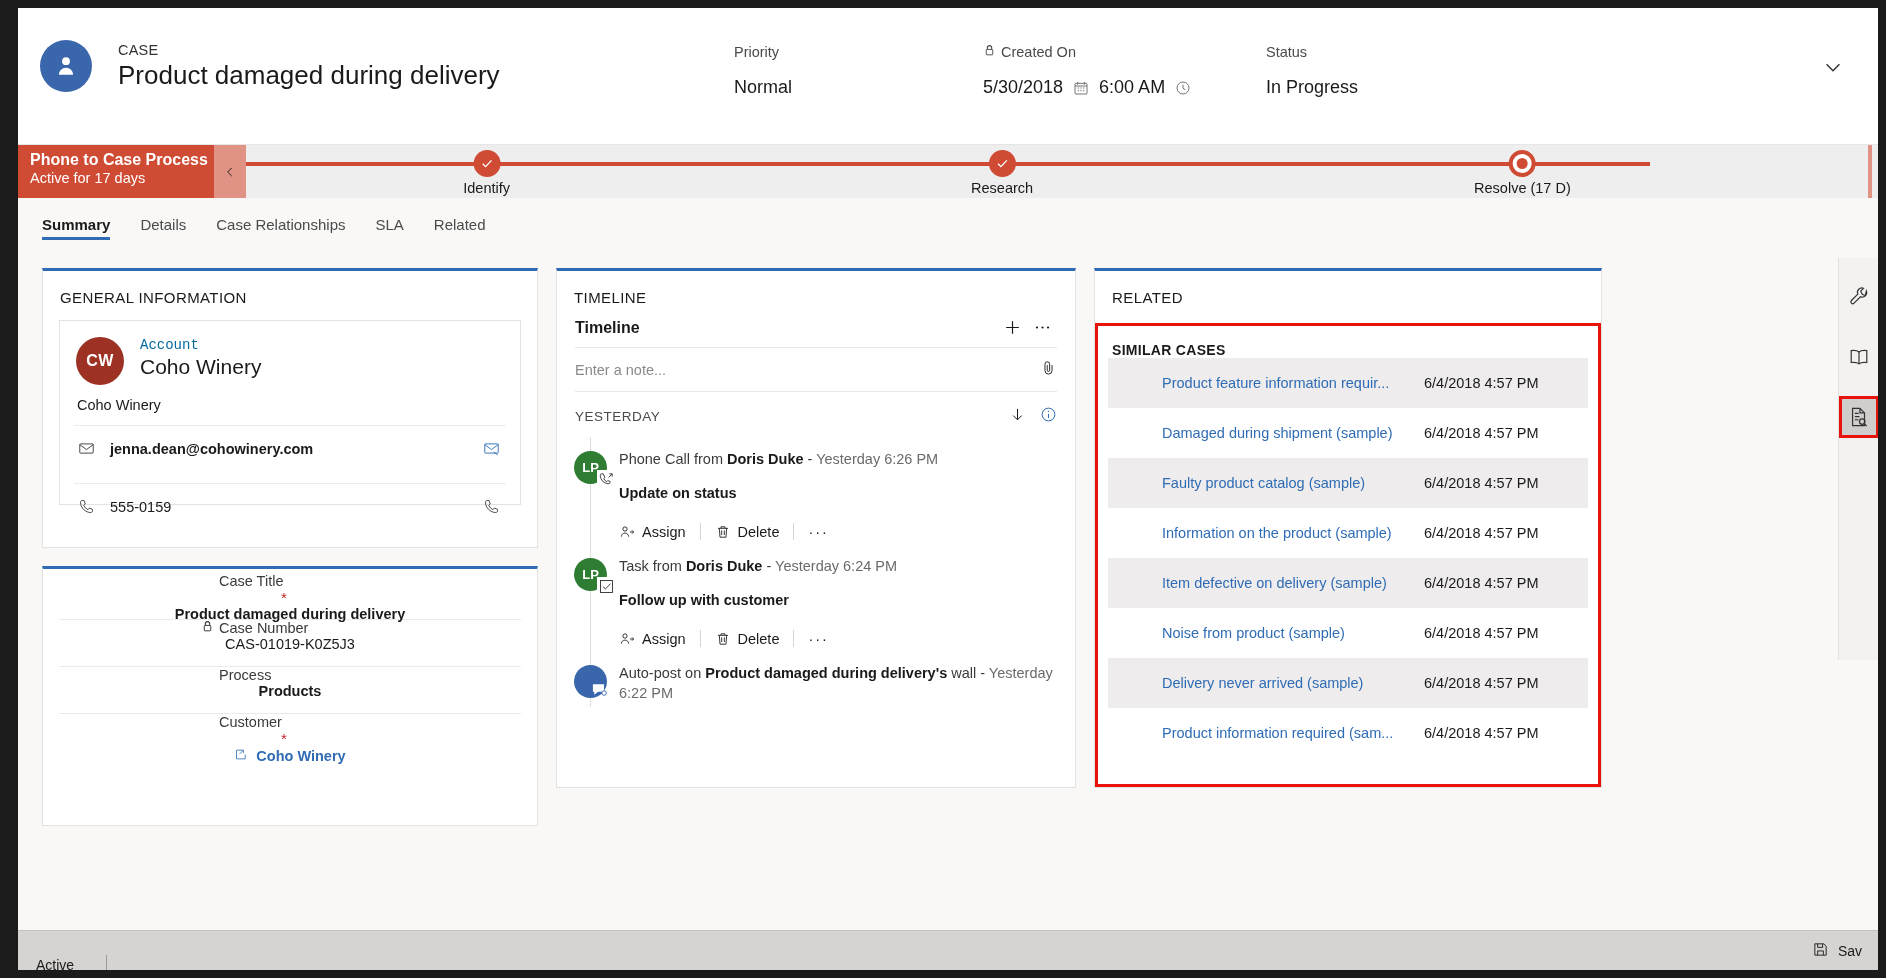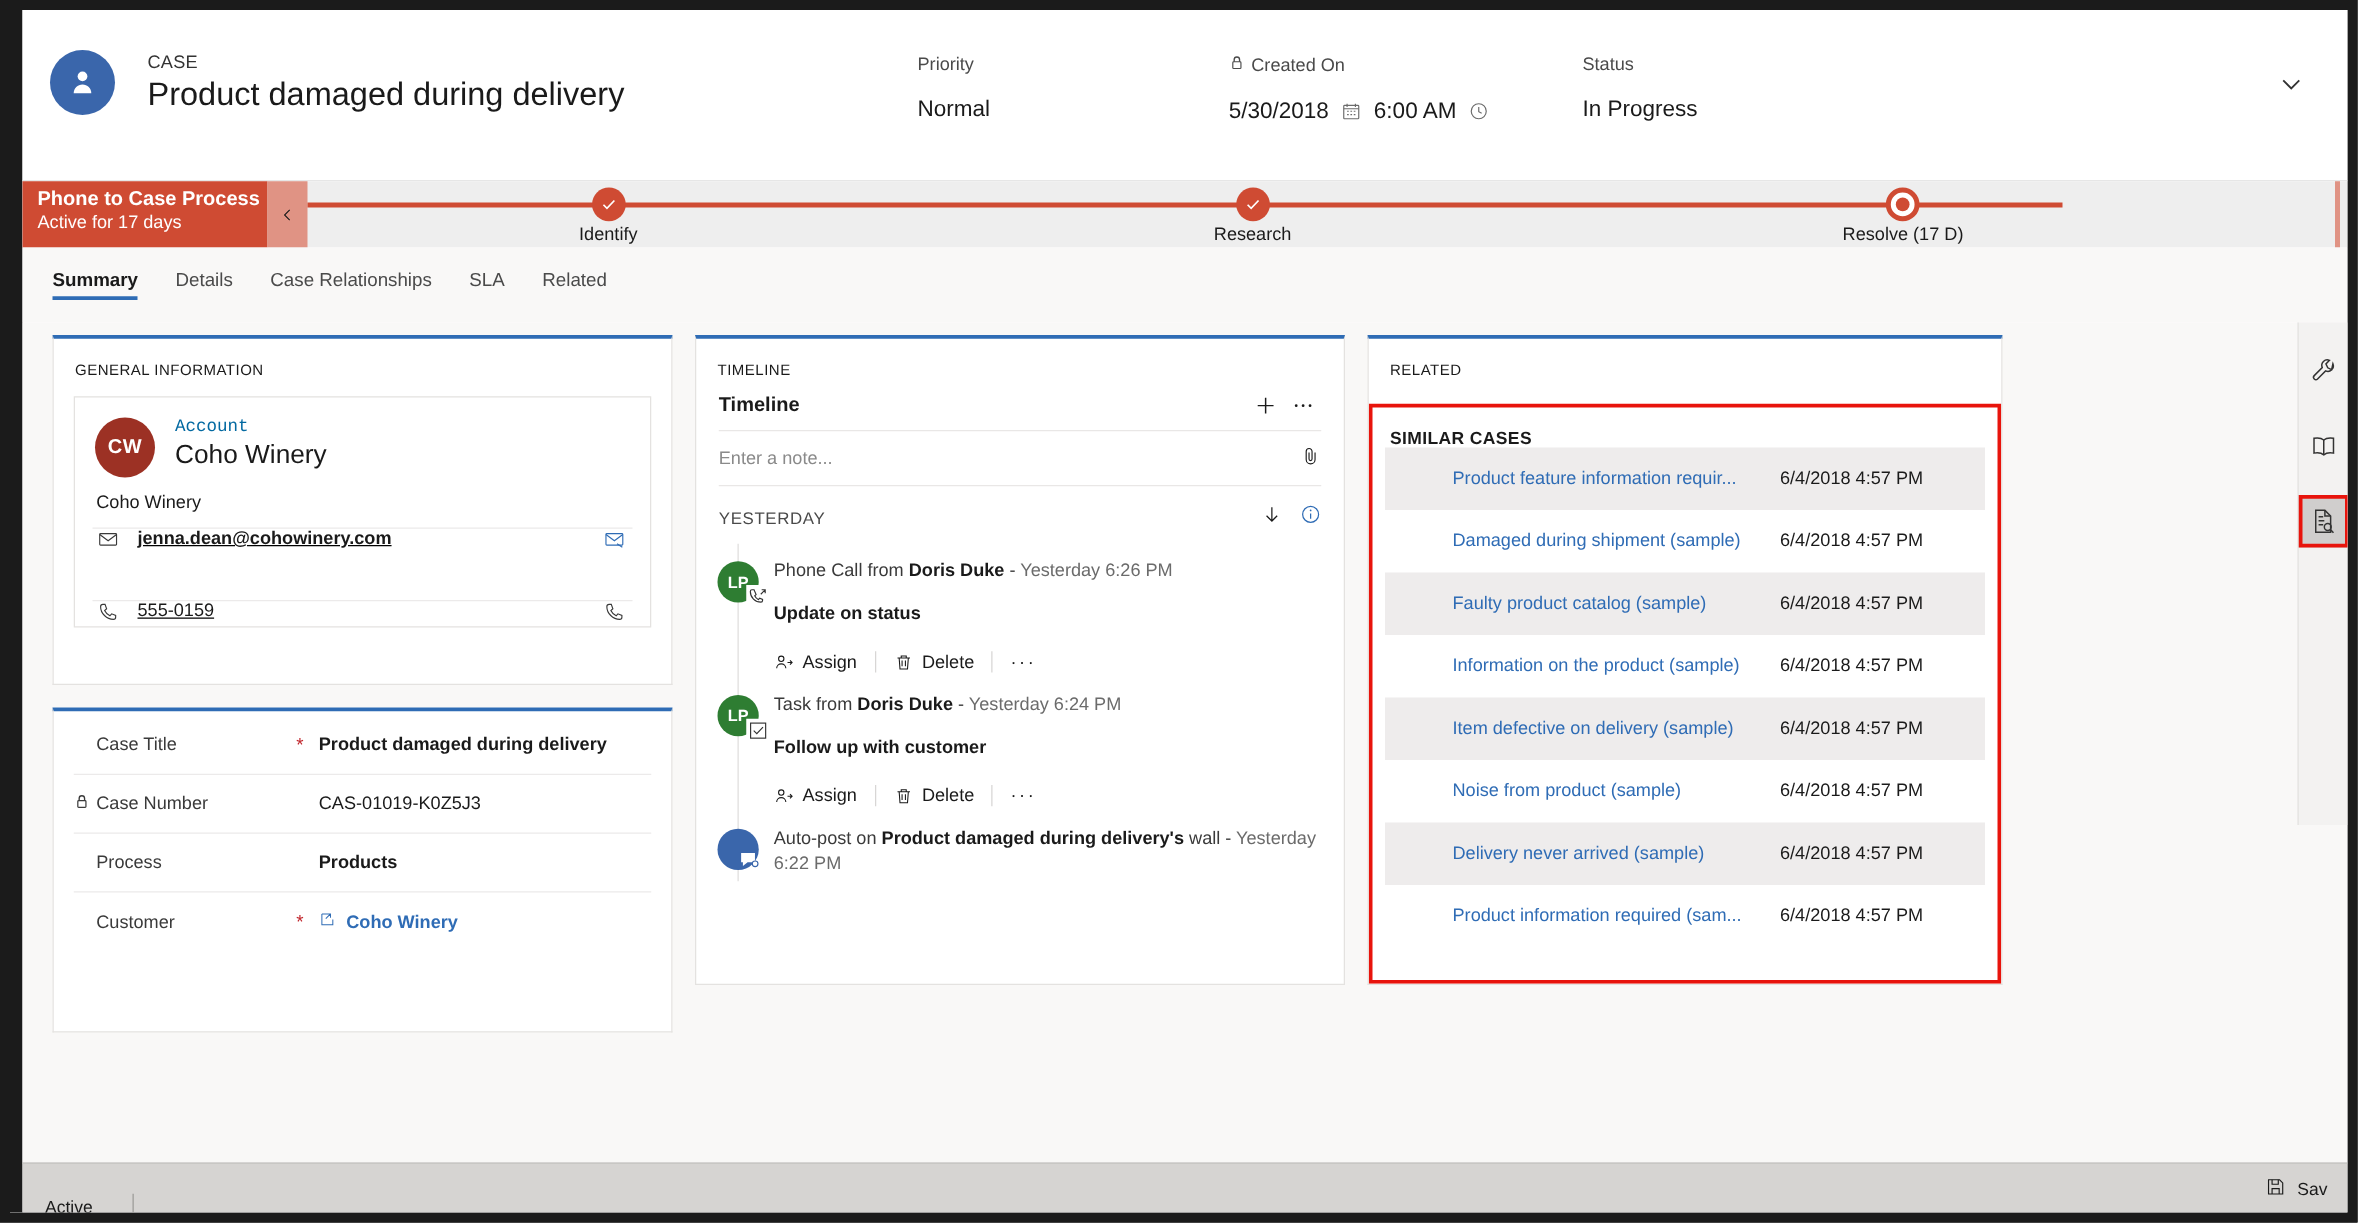--- a/index.html
+++ b/index.html
@@ -157,21 +157,21 @@
     gap: 18px;
     padding: 10px 0 0 24px;
     overflow: hidden;
   }
   .card {
     background: #ffffff;
     border: 1px solid #e4e2e0;
     border-top: 3px solid #2f6cb5;
   }
   .card-title {
-    font-size: 12px; color: #1a1a1a; letter-spacing: .4px;
+    font-size: 15px; color: #1a1a1a; letter-spacing: .4px;
     padding: 18px 0 0 17px;
   }
 
   
   #col-general { width: 496px; flex: 0 0 496px; }
   #card-general { height: 280px; }
   .account-box {
     margin: 14px 16px 0 16px;
     border: 1px solid #e4e2e0;
     height: 185px;
@@ -184,40 +184,40 @@
     font-size: 16px; font-weight: 600; letter-spacing: .5px;
     flex: 0 0 48px;
   }
   .acct-label { font-size: 14px; color: #0369a1; font-family: Liberation Mono, monospace; }
   .acct-name { font-size: 21px; color: #1a1a1a; margin-top: 2px; }
   .acct-sub { font-size: 14.5px; color: #1a1a1a; padding: 12px 0 0 17px; }
   .acct-row {
     margin: 12px 14px 0 14px;
     border-top: 1px solid #eceaea;
     height: 46px;
-    display: flex; align-items: flex-start;
+    display: flex; align-items: center;
     padding: 0 4px 0 2px;
     gap: 14px;
-    text-decoration: underline;
   }
   .acct-row .lic { width: 20px; display: flex; justify-content: center; }
   .acct-row .lic svg { width: 17px; height: 17px; fill: none; stroke: #3a3a3a; stroke-width: 1.3; }
   .acct-row .val { font-size: 14.5px; color: #1a1a1a; flex: 1; font-weight: 600; }
   .acct-row .val.plain { font-weight: 400; }
   .acct-row .ric { width: 22px; display: flex; justify-content: center; cursor: pointer; }
   .acct-row .ric svg { width: 17px; height: 17px; fill: none; stroke: #2f6cb5; stroke-width: 1.3; }
   .acct-row .ric.grey svg { stroke: #3a3a3a; }
 
   #card-case { margin-top: 18px; height: 260px; padding-top: 4px; }
   .case-row {
     display: flex; align-items: center;
     height: 47px;
     margin: 0 16px;
     border-bottom: 1px solid #eceaea;
     font-size: 14.5px;
+    flex-direction: column;
   }
   .case-row:first-child { border-top: none; }
   .case-lbl {
     width: 178px; color: #3a3a3a; display: flex; align-items: center; gap: 5px;
     padding-left: 18px;
   }
   .case-lbl svg { width: 13px; height: 13px; fill: #3a3a3a; }
   .case-req { width: 18px; color: #c1272d; font-size: 15px; }
   .case-val { color: #1a1a1a; font-weight: 600; display:flex; align-items:center; gap:7px; }
   .case-val.normal { font-weight: 400; }

